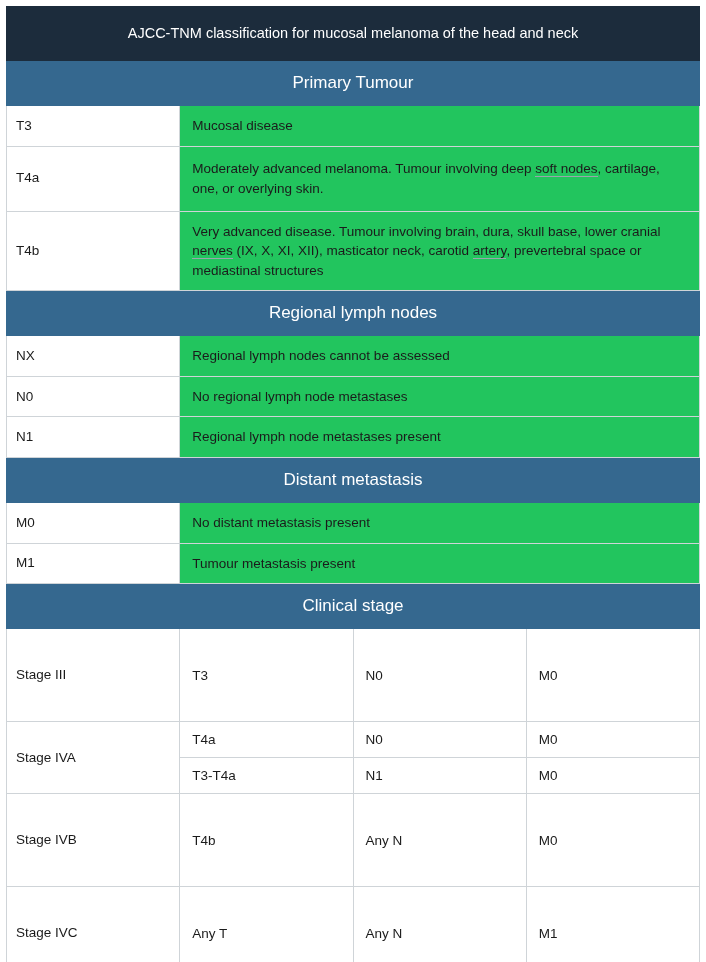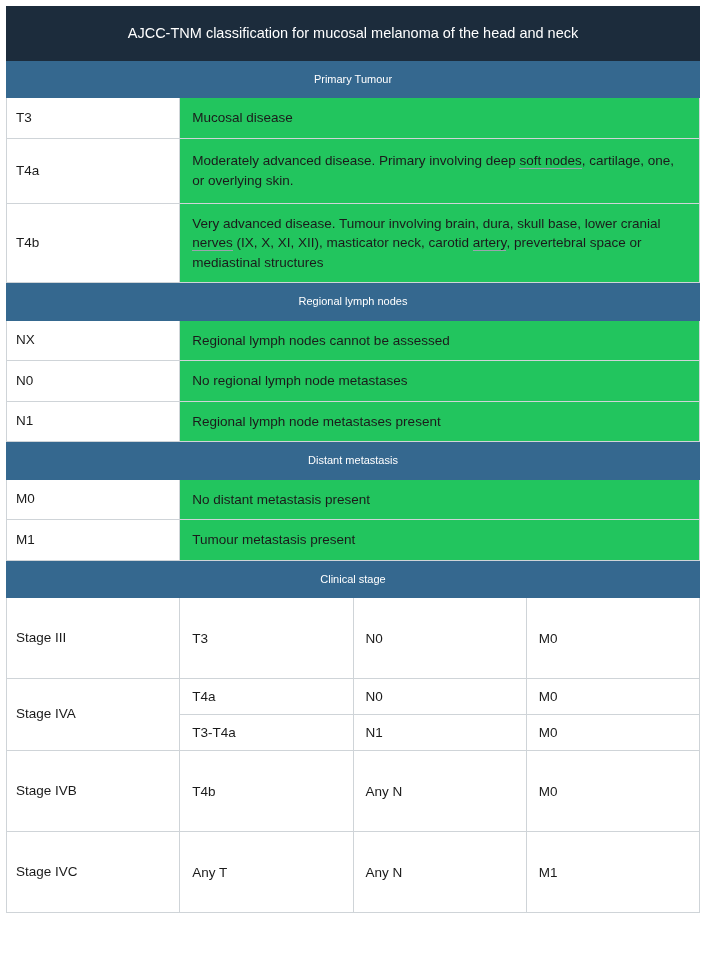--- a/index.html
+++ b/index.html
@@ -33,21 +33,21 @@
     font-size: 14.5px;
     padding: 17px 10px;
     border: 1px solid #1c2c3c;
     line-height: 1.3;
   }
   
   .section-row td {
     background: #35688f;
     color: #ffffff;
     text-align: center;
-    font-size: 11px;
+    font-size: 17px;
     padding: 11px 10px;
     border: 1px solid #35688f;
     line-height: 1.3;
   }
   
   td.code {
     width: 68px;
     padding: 10px 9px;
     border: 1px solid #cfd4d8;
     vertical-align: middle;
@@ -56,21 +56,21 @@
   }
   td.desc {
     padding: 10px 12px;
     border: 1px solid #cfd4d8;
     vertical-align: middle;
     line-height: 1.45;
     background: #22c55e;
   }
   td.stage-label {
     width: 68px;
-    padding: 20px 9px;
+    padding: 26px 9px;
     border: 1px solid #cfd4d8;
     vertical-align: middle;
     line-height: 1.35;
     background: #ffffff;
   }
   td.stage-t {
     width: 240px;
     padding: 10px 12px;
     border: 1px solid #cfd4d8;
     vertical-align: middle;
@@ -110,21 +110,21 @@
         <td colspan="4">Primary Tumour</td>
       </tr>
 
       <tr>
         <td class="code">T3</td>
         <td class="desc" colspan="3"><span>Mucosal disease</span></td>
       </tr>
 
       <tr class="tall">
         <td class="code">T4a</td>
-        <td class="desc" colspan="3"><span>Moderately advanced disease. Primary involving deep </span><span class="link-term">soft nodes</span><span>, cartilage, one, or overlying skin.</span></td>
+        <td class="desc" colspan="3"><span>Moderately advanced melanoma. Tumour involving deep </span><span class="link-term">soft nodes</span><span>, cartilage, one, or overlying skin.</span></td>
       </tr>
 
       <tr class="tall">
         <td class="code">T4b</td>
         <td class="desc" colspan="3"><span>Very advanced disease. Tumour involving brain, dura, skull base, lower cranial </span><span class="link-term">nerves</span><span> (IX, X, XI, XII), masticator neck, carotid </span><span class="link-term">artery</span><span>, prevertebral space or mediastinal structures</span></td>
       </tr>
 
       <tr class="section-row">
         <td colspan="4">Regional lymph nodes</td>
       </tr>

